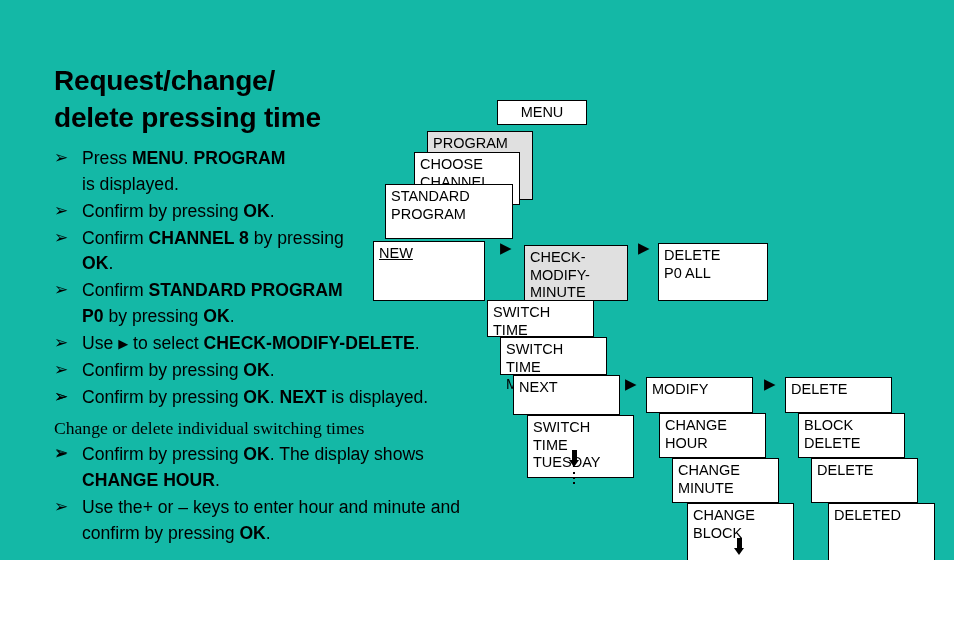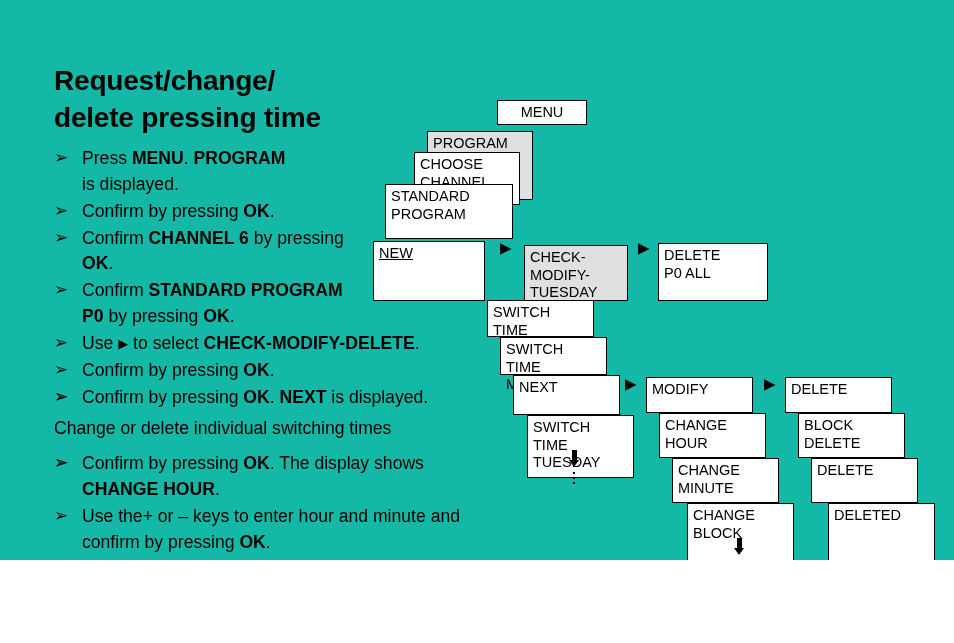--- a/index.html
+++ b/index.html
@@ -47,22 +47,23 @@
     margin-bottom: 1px;
   }
   .step .marker {
     position: absolute;
     left: 0;
     top: 0;
     font-size: 17px;
     line-height: 1.47;
   }
   .plain {
-    margin-bottom: 10px;
+    margin-bottom: 0;
     margin-top: 5px;
+    font-family: Liberation Serif, serif;
   }
   .b { font-weight: bold; }
   .arrow-inline {
     font-size: 13px;
     vertical-align: 1px;
   }
 
   
   #page-number {
     position: absolute;
@@ -140,21 +141,21 @@
 <div id="page">
 
   <h1 id="heading">
     <span class="hl">Request/change/</span>
     <span class="hl">delete pressing time</span>
   </h1>
 
   <div id="instructions">
       <div class="step"><span class="marker">➢</span><span><span>Press </span><span class="b">MENU</span><span>. </span><span class="b">PROGRAM</span><span><br>is displayed.</span></span></div>
       <div class="step"><span class="marker">➢</span><span><span>Confirm by pressing </span><span class="b">OK</span><span>.</span></span></div>
-      <div class="step"><span class="marker">➢</span><span><span>Confirm </span><span class="b">CHANNEL 6</span><span> by pressing<br></span><span class="b">OK</span><span>.</span></span></div>
+      <div class="step"><span class="marker">➢</span><span><span>Confirm </span><span class="b">CHANNEL 8</span><span> by pressing<br></span><span class="b">OK</span><span>.</span></span></div>
       <div class="step"><span class="marker">➢</span><span><span>Confirm </span><span class="b">STANDARD PROGRAM<br>P0</span><span> by pressing </span><span class="b">OK</span><span>.</span></span></div>
       <div class="step"><span class="marker">➢</span><span><span>Use </span><span class="arrow-inline">▶</span><span> to select </span><span class="b">CHECK-MODIFY-DELETE</span><span>.</span></span></div>
       <div class="step"><span class="marker">➢</span><span><span>Confirm by pressing </span><span class="b">OK</span><span>.</span></span></div>
       <div class="step"><span class="marker">➢</span></div>
       <div class="step"><span class="marker">➢</span><span><span>Confirm by pressing </span><span class="b">OK</span><span>. </span><span class="b">NEXT</span><span> is displayed.</span></span></div>
       <div class="plain"><span><span>Change or delete individual switching times</span></span></div>
       <div class="step"><span class="marker">➢</span></div>
       <div class="step"><span class="marker">➢</span><span><span>Confirm by pressing </span><span class="b">OK</span><span>. The display shows<br></span><span class="b">CHANGE HOUR</span><span>.</span></span></div>
       <div class="step"><span class="marker">➢</span><span><span>Use the+ or – keys to enter hour and minute and<br>confirm by pressing </span><span class="b">OK</span><span>.</span></span></div>
     </div>
@@ -172,21 +173,21 @@
 
     <div class="node" style="left:385px; top:184px; width:128px; height:55px;">STANDARD
 PROGRAM</div>
 
     <div class="node" style="left:373px; top:241px; width:112px; height:60px;text-decoration:underline;">NEW</div>
 
     <div class="flow-arrow" style="left:500px; top:240px;">▶</div>
 
     <div class="node shaded" style="left:524px; top:245px; width:104px; height:56px;">CHECK-
 MODIFY-
-TUESDAY</div>
+MINUTE</div>
 
     <div class="flow-arrow" style="left:638px; top:240px;">▶</div>
 
     <div class="node" style="left:658px; top:243px; width:110px; height:58px;">DELETE
 P0 ALL</div>
 
     <div class="node" style="left:487px; top:300px; width:107px; height:37px;">SWITCH TIME</div>
 
     <div class="node" style="left:500px; top:337px; width:107px; height:38px;">SWITCH TIME
 MONDAY</div>

